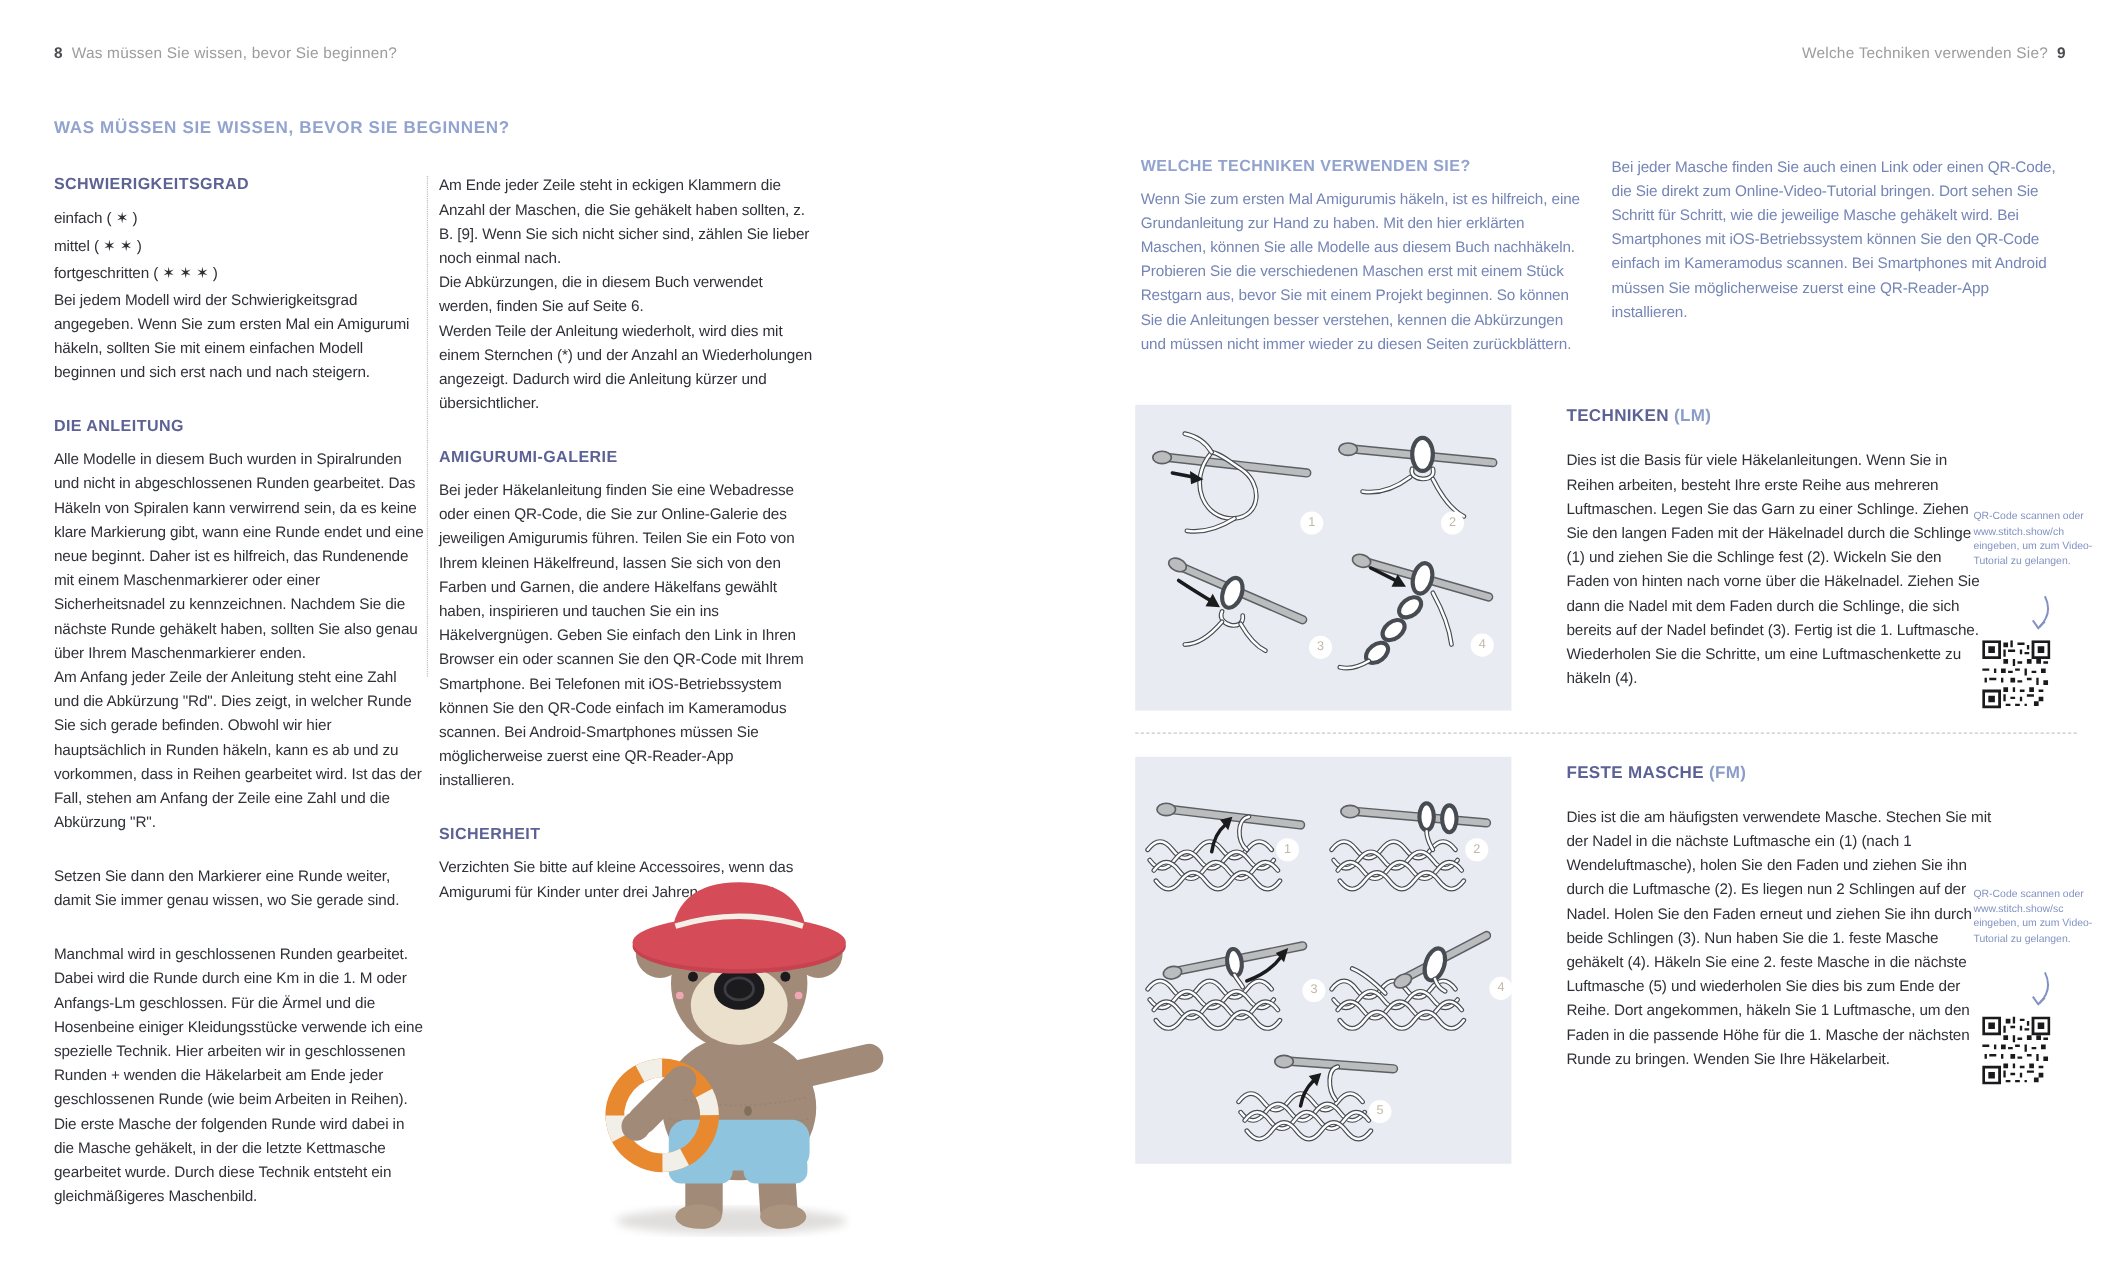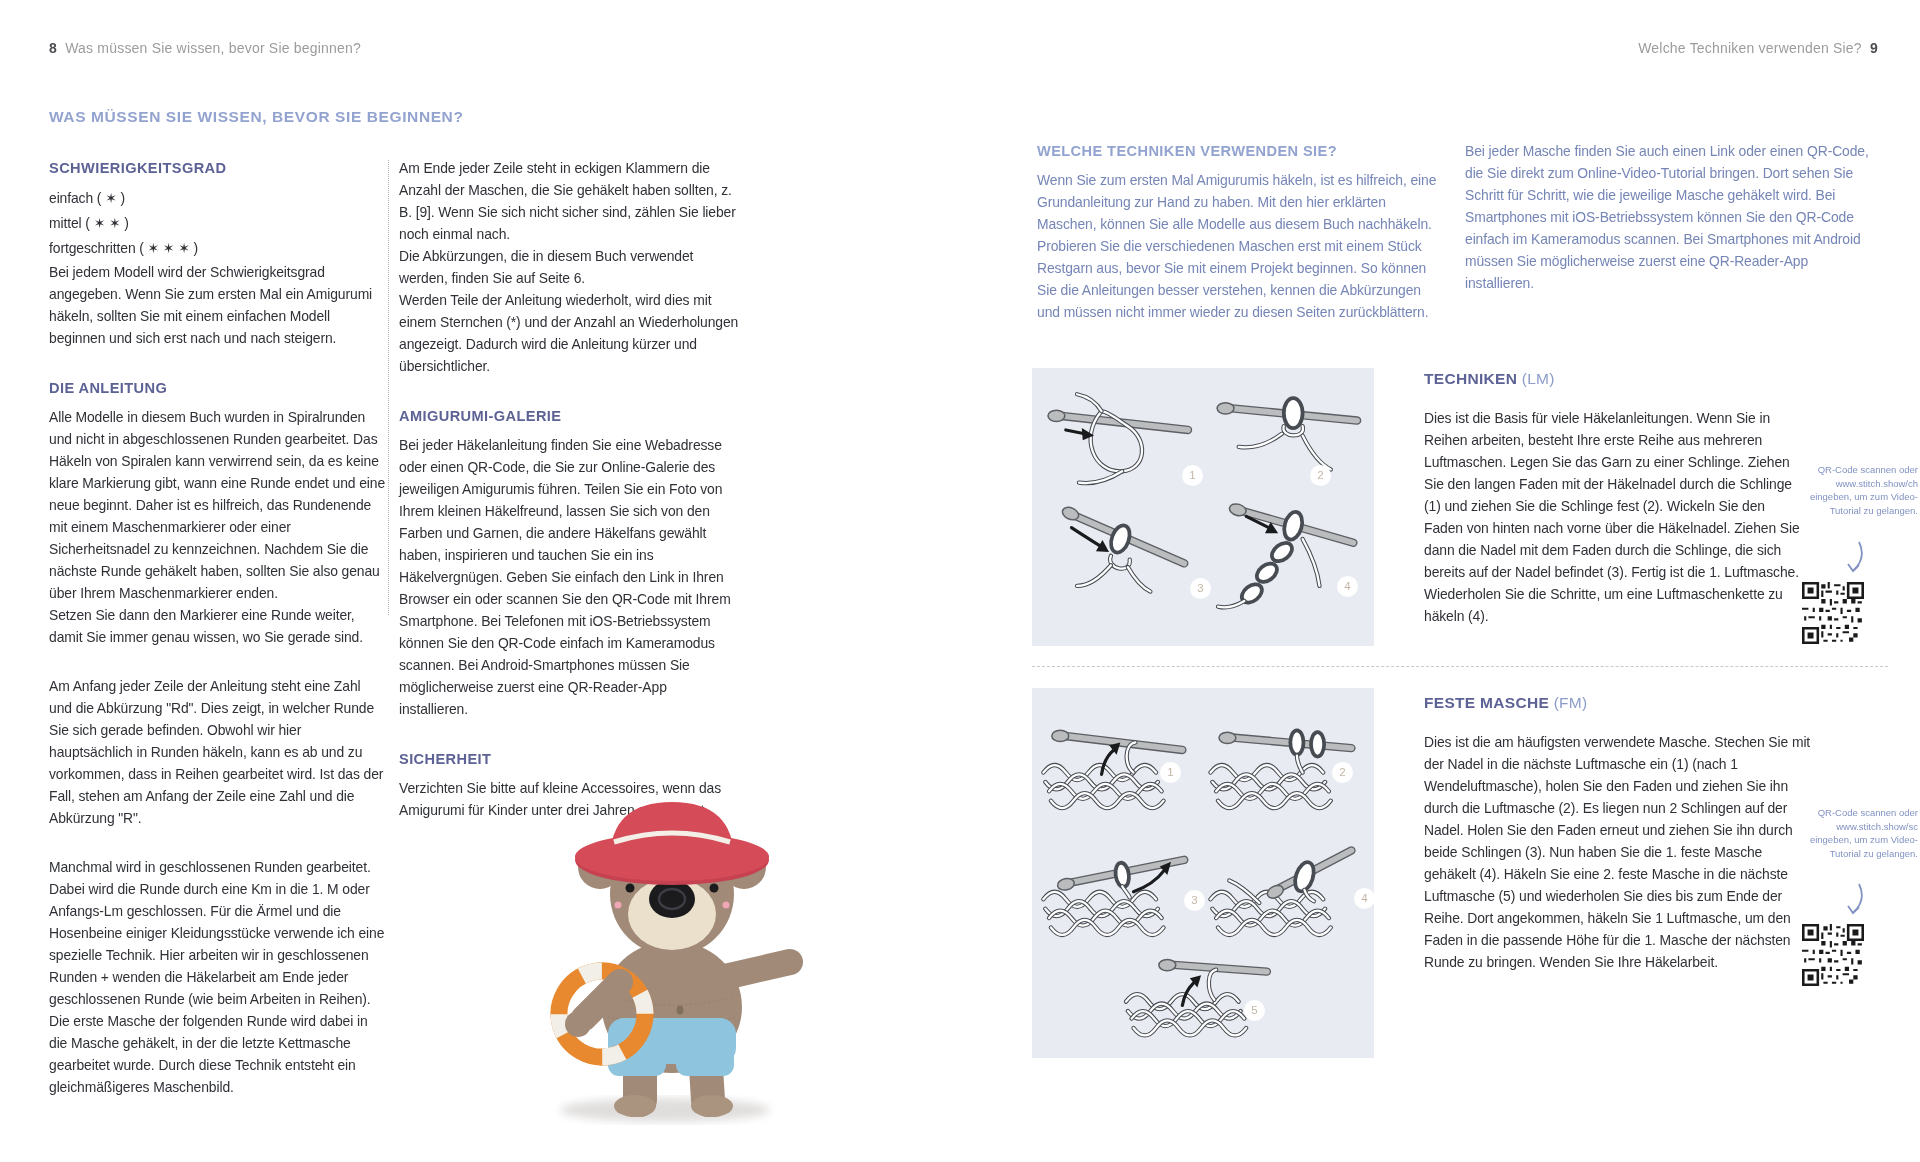--- a/index.html
+++ b/index.html
@@ -26,25 +26,25 @@
 
   .vdots { position:absolute; width:0; border-left:1px dotted #b3b3b3; }
   .hdash { position:absolute; height:0; border-top:1px dashed #c9c9c9; }
 
   .illusbox { position:absolute; background:#e9ebf3; }
   .badge { position:absolute; width:21px; height:21px; border-radius:50%; background:#fff;
            color:#c3b7a6; font-size:11.5px; line-height:21px; text-align:center; }
 
   .stitchhead { position:absolute; font-size:15.5px; letter-spacing:.3px; }
   .stitchhead .hname { font-weight:bold; color:#5d6295; }
-  .stitchhead .habbr { font-weight:normal; color:#8b9cc8; }
+  .stitchhead .habbr { font-weight:bold; color:#8b9cc8; }
 
   .stitchbody { position:absolute; font-size:13.9px; line-height:22px; letter-spacing:-.1px;margin-top:11px; }
 
-  .qrnote { position:absolute; width:124px; text-align:right; font-size:9.5px; line-height:13.5px;
+  .qrnote { position:absolute; width:124px; text-align:left; font-size:9.5px; line-height:13.5px;
             color:#8292c2; }
   .qrarrow { position:absolute; }
   .qrcode { position:absolute; width:62px; height:62px; }
 
   
   .yo { stroke:#474b52; stroke-width:4.6; fill:none; stroke-linecap:round; stroke-linejoin:round; }
   .yi { stroke:#ffffff; stroke-width:2.4; fill:none; stroke-linecap:round; stroke-linejoin:round; }
   .ye { fill:#fff; stroke:#474b52; stroke-width:4; }
   .rodo { stroke:#5c5f63; stroke-width:9; stroke-linecap:round; fill:none; }
   .rodi { stroke:#babcbe; stroke-width:6.2; stroke-linecap:round; fill:none; }
@@ -64,22 +64,22 @@
 
 <div class="col" style="left:49px; top:157px; width:338px;">
   <h3 class="sec">SCHWIERIGKEITSGRAD</h3>
   <div class="lvl">einfach ( ✶ )</div>
   <div class="lvl">mittel ( ✶ ✶ )</div>
   <div class="lvl">fortgeschritten ( ✶ ✶ ✶ )</div>
   <p>Bei jedem Modell wird der Schwierigkeitsgrad angegeben. Wenn Sie zum ersten Mal ein Amigurumi häkeln, sollten Sie mit einem einfachen Modell beginnen und sich erst nach und nach steigern.</p>
 
   <h3 class="sec mt">DIE ANLEITUNG</h3>
   <p>Alle Modelle in diesem Buch wurden in Spiralrunden und nicht in abgeschlossenen Runden gearbeitet. Das Häkeln von Spiralen kann verwirrend sein, da es keine klare Markierung gibt, wann eine Runde endet und eine neue beginnt. Daher ist es hilfreich, das Rundenende mit einem Maschenmarkierer oder einer Sicherheitsnadel zu kennzeichnen. Nachdem Sie die nächste Runde gehäkelt haben, sollten Sie also genau über Ihrem Maschenmarkierer enden.</p>
+  <p class="pgap">Am Anfang jeder Zeile der Anleitung steht eine Zahl und die Abkürzung "Rd". Dies zeigt, in welcher Runde Sie sich gerade befinden. Obwohl wir hier hauptsächlich in Runden häkeln, kann es ab und zu vorkommen, dass in Reihen gearbeitet wird. Ist das der Fall, stehen am Anfang der Zeile eine Zahl und die Abkürzung "R".</p>
   <p class="pgap">Setzen Sie dann den Markierer eine Runde weiter, damit Sie immer genau wissen, wo Sie gerade sind.</p>
-  <p class="pgap">Am Anfang jeder Zeile der Anleitung steht eine Zahl und die Abkürzung "Rd". Dies zeigt, in welcher Runde Sie sich gerade befinden. Obwohl wir hier hauptsächlich in Runden häkeln, kann es ab und zu vorkommen, dass in Reihen gearbeitet wird. Ist das der Fall, stehen am Anfang der Zeile eine Zahl und die Abkürzung "R".</p>
   <p>Manchmal wird in geschlossenen Runden gearbeitet. Dabei wird die Runde durch eine Km in die 1. M oder Anfangs-Lm geschlossen. Für die Ärmel und die Hosenbeine einiger Kleidungsstücke verwende ich eine spezielle Technik. Hier arbeiten wir in geschlossenen Runden + wenden die Häkelarbeit am Ende jeder geschlossenen Runde (wie beim Arbeiten in Reihen). Die erste Masche der folgenden Runde wird dabei in die Masche gehäkelt, in der die letzte Kettmasche gearbeitet wurde. Durch diese Technik entsteht ein gleichmäßigeres Maschenbild.</p>
 </div>
 
 <div class="vdots" style="left:388px; top:160px; height:455px;"></div>
 
 <div class="col" style="left:399px; top:157px; width:340px;">
   <p>Am Ende jeder Zeile steht in eckigen Klammern die Anzahl der Maschen, die Sie gehäkelt haben sollten, z. B. [9]. Wenn Sie sich nicht sicher sind, zählen Sie lieber noch einmal nach.</p>
   <p>Die Abkürzungen, die in diesem Buch verwendet werden, finden Sie auf Seite 6.</p>
   <p>Werden Teile der Anleitung wiederholt, wird dies mit einem Sternchen (*) und der Anzahl an Wiederholungen angezeigt. Dadurch wird die Anleitung kürzer und übersichtlicher.</p>
 

